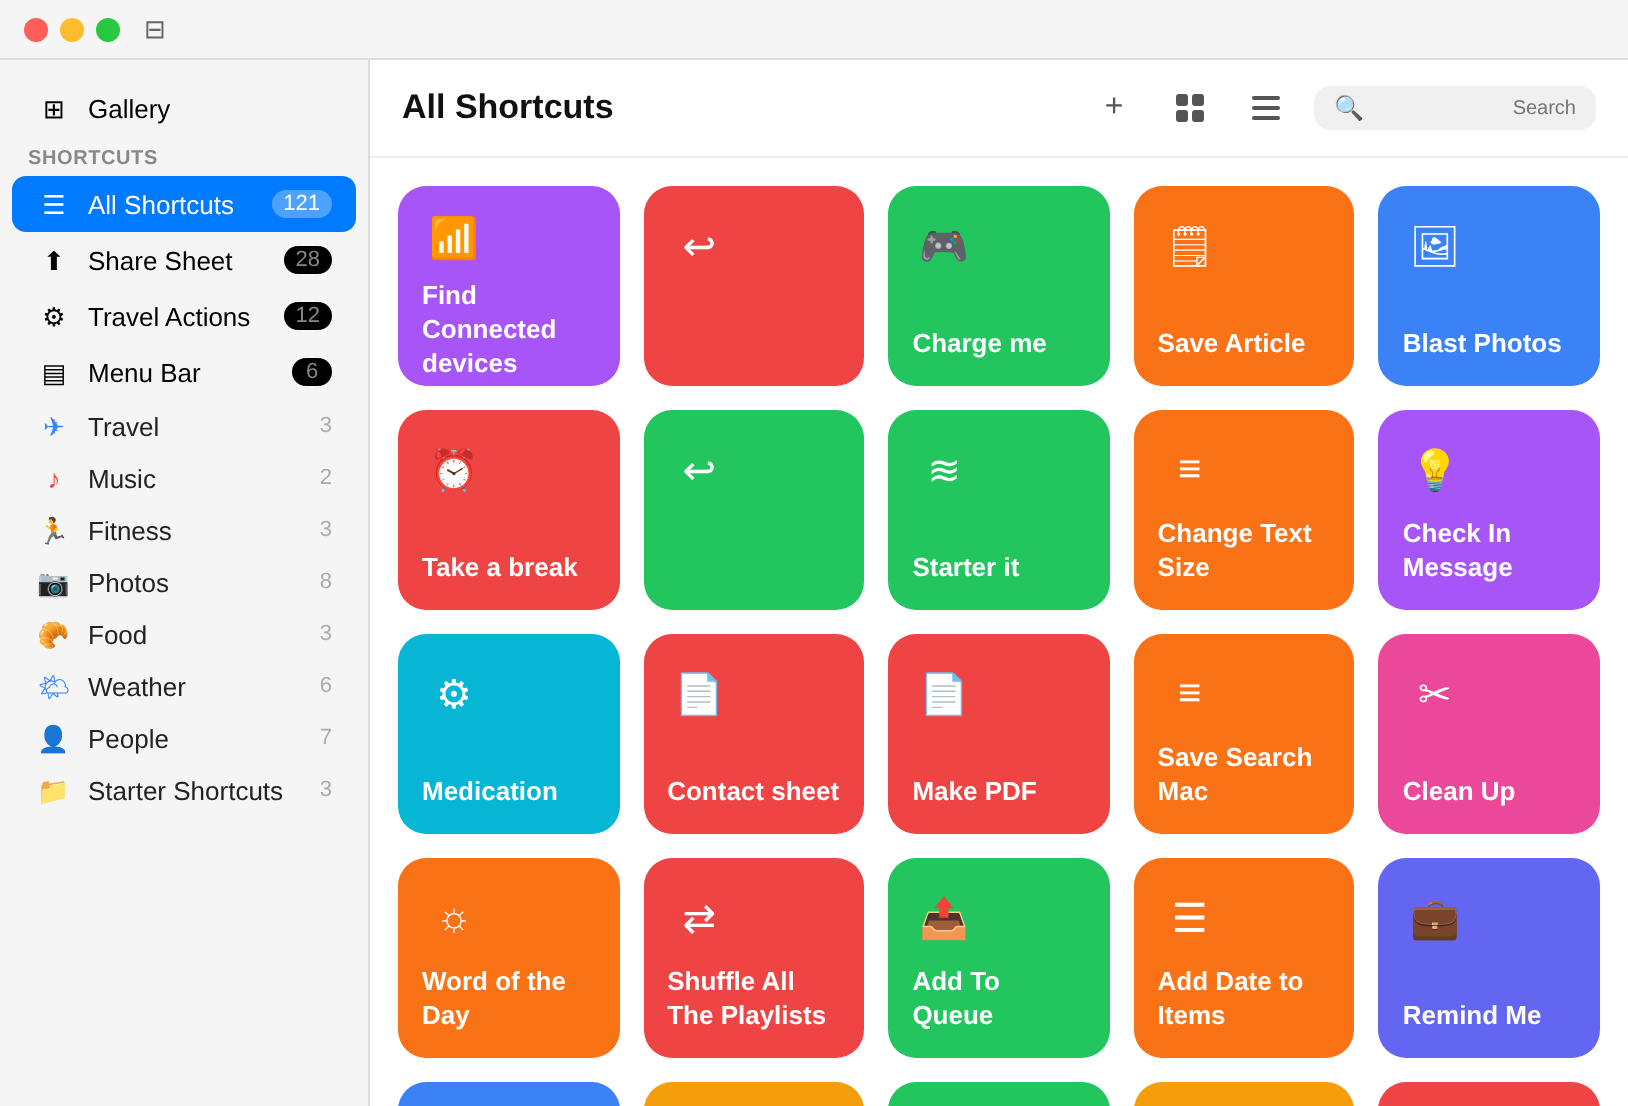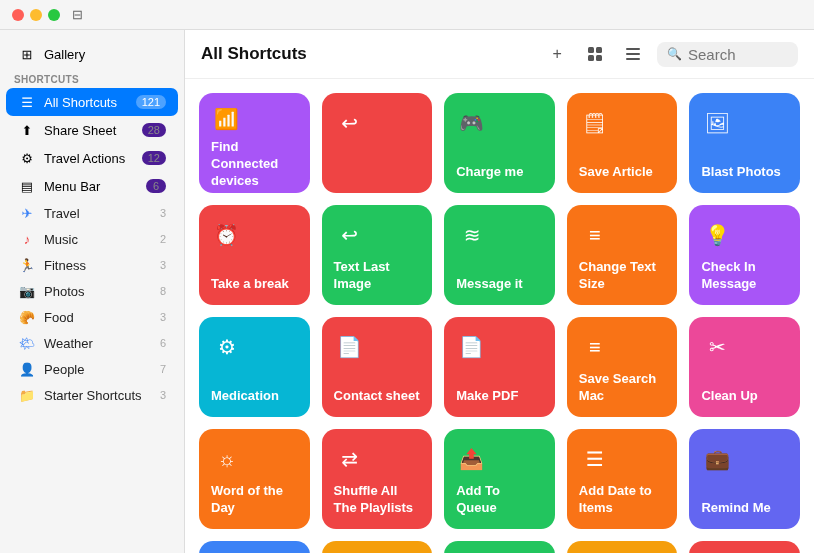--- a/index.html
+++ b/index.html
@@ -66,21 +66,21 @@
       white-space: nowrap;
     }
 
     .sidebar-item.active .sidebar-item-label {
       color: white;
     }
 
     .sidebar-item-badge {
       font-size: 11px;
       color: #888;
-      background: #4c1d95;
+      background: #000000;
       border-radius: 8px;
       padding: 1px 6px;
       min-width: 20px;
       text-align: center;
     }
 
     .sidebar-item.active .sidebar-item-badge {
       background: rgba(255,255,255,0.3);
       color: white;
     }
@@ -158,24 +158,25 @@
       align-items: center;
       background: #f0f0f0;
       border-radius: 8px;
       padding: 4px 10px;
       gap: 6px;
     }
 
     .search-input {
       border: none;
       background: transparent;
-      font-size: 15px;
+      font-size: 10px;
       color: #0369a1;
       outline: none;
       width: 100px;
+      text-align: right;
     }
 
     
     .shortcuts-grid {
       display: grid;
       grid-template-columns: repeat(5, 1fr);
       gap: 12px;
       padding: 14px;
       overflow-y: auto;
       flex: 1;
@@ -378,25 +379,24 @@
           <div class="shortcut-card" style="background: rgb(59, 130, 246);">
     <div class="card-icon" style="color:white;font-size:20px;">🖼</div>
     <div class="card-label">Blast Photos</div>
   </div>
           <div class="shortcut-card" style="background: rgb(239, 68, 68);">
     <div class="card-icon" style="color:white;font-size:20px;">⏰</div>
     <div class="card-label">Take a break</div>
   </div>
           <div class="shortcut-card" style="background: rgb(34, 197, 94);">
     <div class="card-icon" style="color:white;font-size:20px;">↩</div>
-    <div class="card-label">Text Last Image</div>
   </div>
           <div class="shortcut-card" style="background: rgb(34, 197, 94);">
     <div class="card-icon" style="color:white;font-size:20px;">≋</div>
-    <div class="card-label">Message it</div>
+    <div class="card-label">Starter it</div>
   </div>
           <div class="shortcut-card" style="background: rgb(249, 115, 22);">
     <div class="card-icon" style="color:white;font-size:20px;">≡</div>
     <div class="card-label">Change Text Size</div>
   </div>
           <div class="shortcut-card" style="background: rgb(168, 85, 247);">
     <div class="card-icon" style="color:white;font-size:20px;">💡</div>
     <div class="card-label">Check In Message</div>
   </div>
           <div class="shortcut-card" style="background: rgb(6, 182, 212);">

